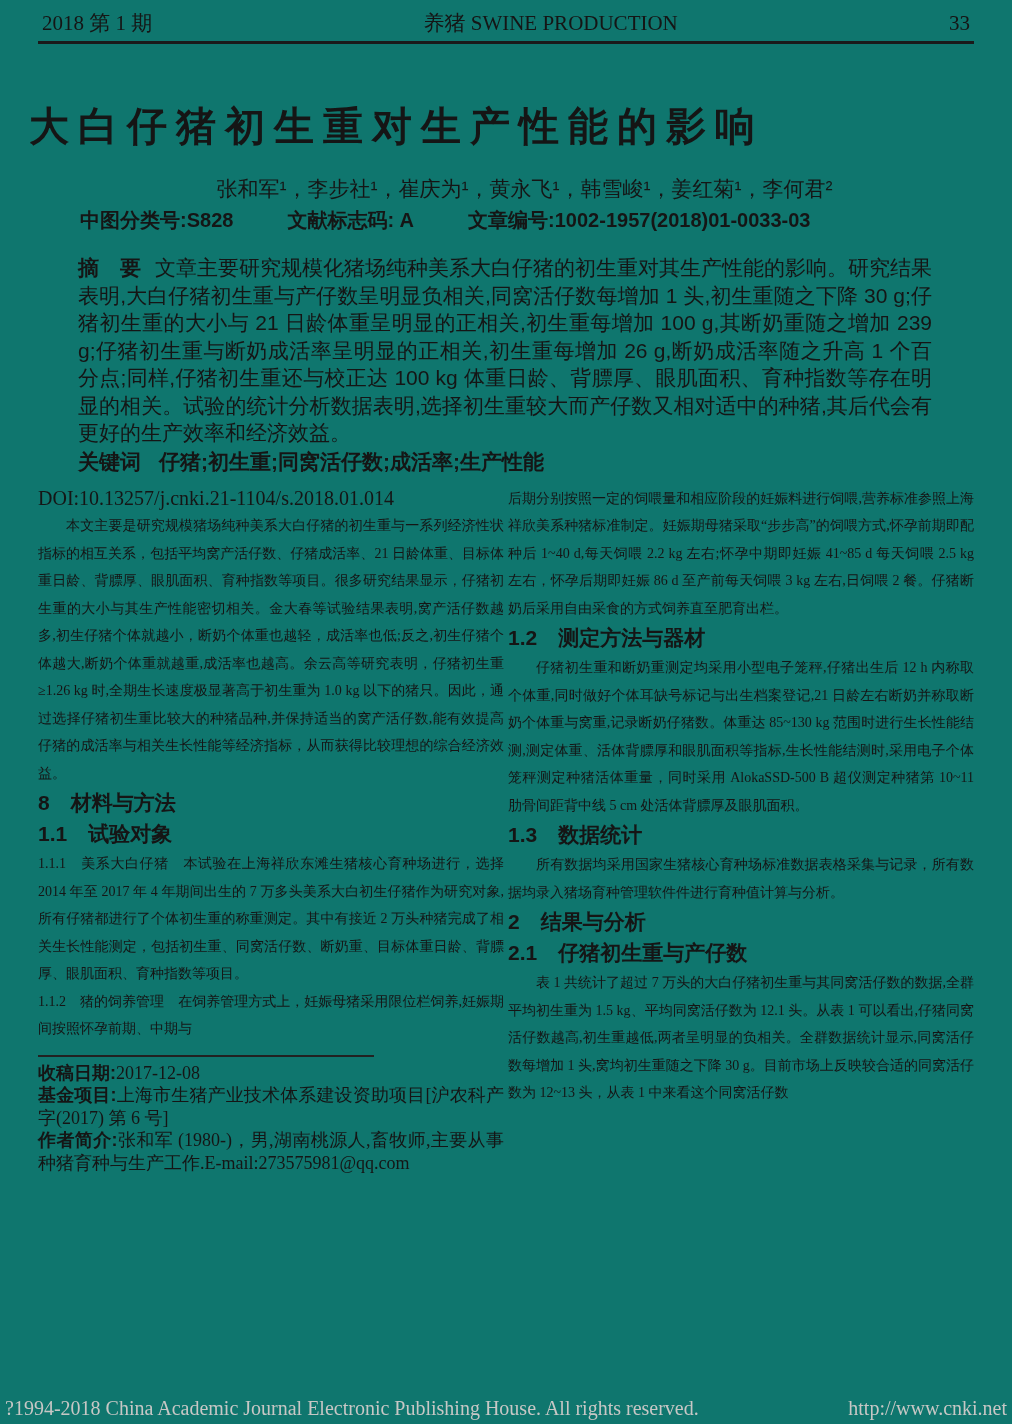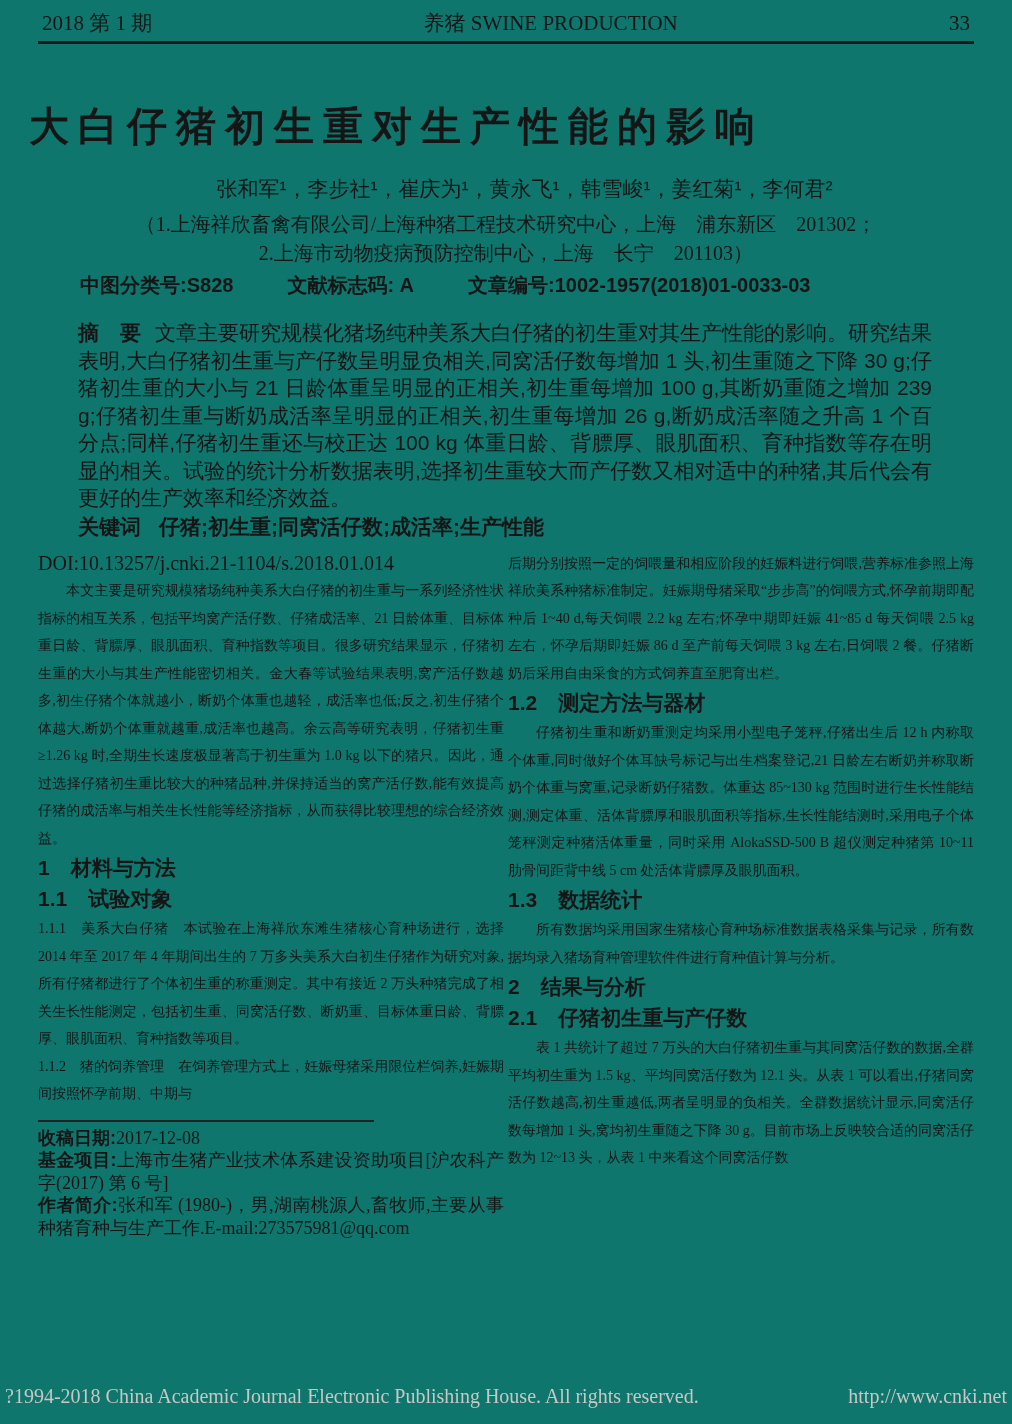--- a/index.html
+++ b/index.html
@@ -41,45 +41,40 @@
   .blk-doi{text-align:left;font-size:20px;}
   .blk-p-indent{text-indent:2em;}
   .blk-h{font-family:"Liberation Sans","DejaVu Sans",sans-serif;
     font-weight:bold;font-size:21px;line-height:30px;margin:1px 0;text-align:left;}
   
   .footnote{margin-top:12px;}
   .fn-rule{width:336px;border-top:2px solid #222;margin-bottom:5px;}
   .fn-line{margin:0;font-size:18px;line-height:22.5px;text-align:justify;}
   .fn-label{font-family:"Liberation Sans","DejaVu Sans",sans-serif;font-weight:bold;}
   
-  .footer{position:absolute;left:0;right:0;bottom:16px;display:flex;
+  .footer{position:absolute;left:0;right:0;bottom:4px;display:flex;
     justify-content:space-between;padding:0 5px;color:#c7c7c5;
     font-size:20px;font-family:"Liberation Serif","DejaVu Serif",serif;}
 </style>
 </head>
 <body>
 
 <div class="page">
 
   <div class="header">
     <span>2018 第 1 期</span>
     <span>养猪  SWINE PRODUCTION</span>
     <span>33</span>
   </div>
   <div class="rule"></div>
 
   <h1 class="title">大白仔猪初生重对生产性能的影响</h1>
 
   <div class="authors">张和军¹，李步社¹，崔庆为¹，黄永飞¹，韩雪峻¹，姜红菊¹，李何君²</div>
 
-  <div class="affils">
-
-  <div class="affil-line">（1.上海祥欣畜禽有限公司/上海种猪工程技术研究中心，上海　浦东新区　201302；</div>
-      <div class="affil-line">2.上海市动物疫病预防控制中心，上海　长宁　201103）</div>
-    </div>
 
   <div class="meta">
 
       <span class="meta-item"><b class="meta-label">中图分类号:</b><span class="meta-value">S828</span></span>
 
       <span class="meta-item"><b class="meta-label">文献标志码: </b><span class="meta-value">A</span></span>
 
       <span class="meta-item"><b class="meta-label">文章编号:</b><span class="meta-value">1002-1957(2018)01-0033-03</span></span>
     </div>
 
@@ -90,21 +85,21 @@
   <div class="keywords">
     <b class="kw-label">关键词</b><span>仔猪;初生重;同窝活仔数;成活率;生产性能</span>
   </div>
 
   <div class="columns">
     <div class="col">
       <div>
 
       <p class="blk blk-doi">DOI:10.13257/j.cnki.21-1104/s.2018.01.014</p>
           <p class="blk blk-p-indent">本文主要是研究规模猪场纯种美系大白仔猪的初生重与一系列经济性状指标的相互关系，包括平均窝产活仔数、仔猪成活率、21 日龄体重、目标体重日龄、背膘厚、眼肌面积、育种指数等项目。很多研究结果显示，仔猪初生重的大小与其生产性能密切相关。金大春等试验结果表明,窝产活仔数越多,初生仔猪个体就越小，断奶个体重也越轻，成活率也低;反之,初生仔猪个体越大,断奶个体重就越重,成活率也越高。余云高等研究表明，仔猪初生重≥1.26 kg 时,全期生长速度极显著高于初生重为 1.0 kg 以下的猪只。因此，通过选择仔猪初生重比较大的种猪品种,并保持适当的窝产活仔数,能有效提高仔猪的成活率与相关生长性能等经济指标，从而获得比较理想的综合经济效益。</p>
-          <p class="blk blk-h">1　材料与方法</p>
+          <p class="blk blk-h">8　材料与方法</p>
           <p class="blk blk-h">1.1　试验对象</p>
           <p class="blk blk-p">1.1.1　美系大白仔猪　本试验在上海祥欣东滩生猪核心育种场进行，选择 2014 年至 2017 年 4 年期间出生的 7 万多头美系大白初生仔猪作为研究对象,所有仔猪都进行了个体初生重的称重测定。其中有接近 2 万头种猪完成了相关生长性能测定，包括初生重、同窝活仔数、断奶重、目标体重日龄、背膘厚、眼肌面积、育种指数等项目。</p>
           <p class="blk blk-p">1.1.2　猪的饲养管理　在饲养管理方式上，妊娠母猪采用限位栏饲养,妊娠期间按照怀孕前期、中期与</p>
         </div>
       <div class="footnote">
         <div class="fn-rule"></div>
         <div>
 
             <p class="fn-line"><b class="fn-label">收稿日期:</b><span>2017-12-08</span></p>
 

